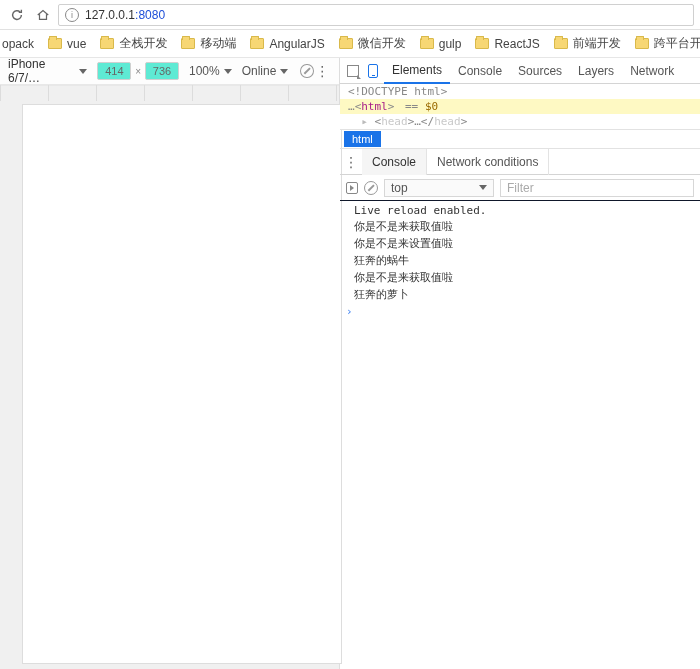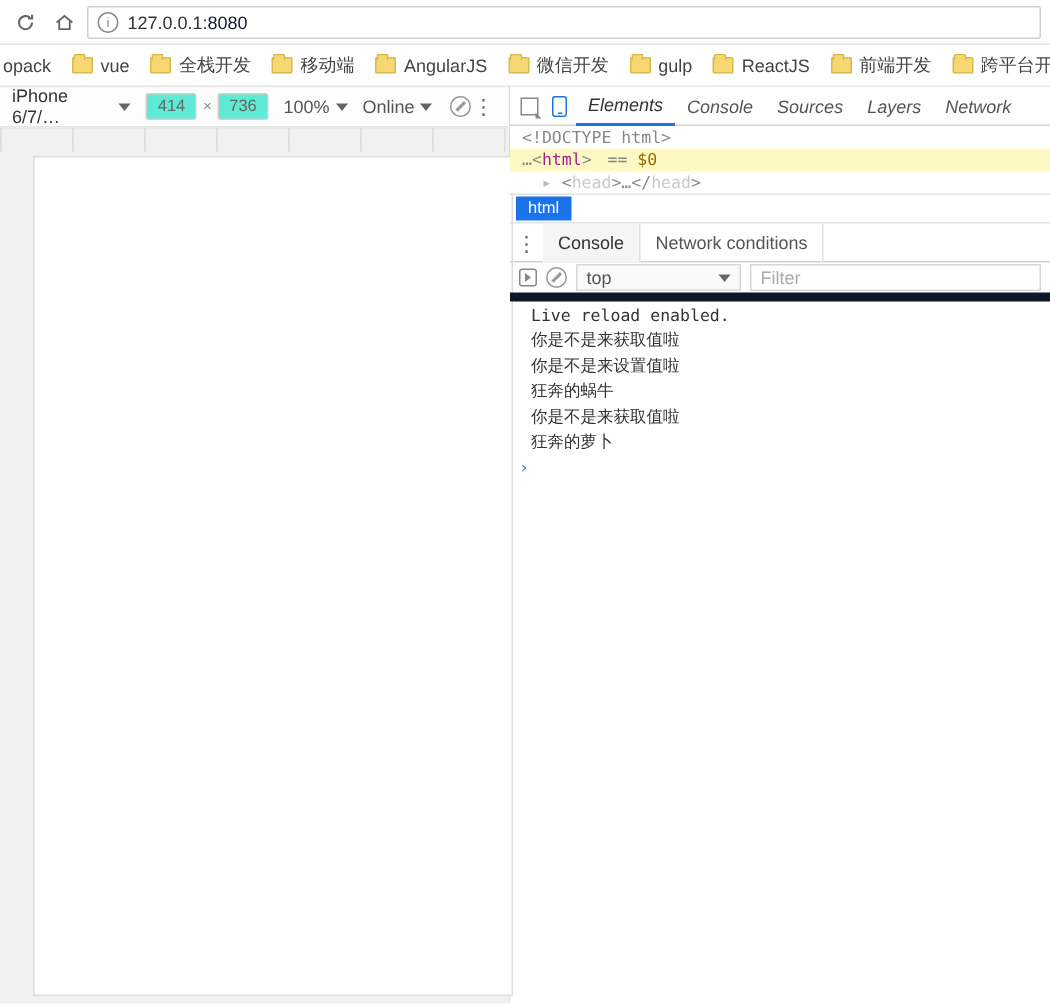--- a/index.html
+++ b/index.html
@@ -36,21 +36,21 @@
     color: #333;
   }
   .addr .info {
     width: 14px; height: 14px;
     border: 1px solid #888;
     border-radius: 50%;
     display: flex; align-items: center; justify-content: center;
     font-size: 9px; color: #888;
     margin-right: 6px;
   }
-  .addr .port { color: #0f172a; }
+  .addr .port { color: #1d4ed8; }
   .bookmarks {
     height: 28px;
     padding: 0 6px;
     border-bottom: 1px solid #e6e6e6;
     font-size: 12px;
     color: #444;
     overflow: hidden;
   }
   .bookmarks .bm {
     display: flex; align-items: center;
@@ -199,21 +199,20 @@
   .dev-device-icon:after{
     content:""; position:absolute;
     left:3px; bottom:1px;
     width:3px;height:1px;background:#1a73e8;
   }
   .dev-tabs .tab {
     padding: 0 8px;
     height: 26px;
     display: flex; align-items: center;
     cursor: default;
-    font-style: italic;
   }
   .dev-tabs .tab.active {
     border-bottom: 2px solid #1a73e8;
     color: #333;
   }
   .dom-area {
     font-family: Menlo, Consolas, monospace;
     font-size: 11px;
     color: #888;
     background: #fff;
@@ -255,21 +254,21 @@
     border-right: 1px solid #e3e3e3;
   }
   .panel-tabs .ptab.active {
     background: #f5f5f5;
     color: #333;
   }
   .console-tools {
     height: 26px;
     display: flex; align-items: center;
     padding: 0 6px;
-    border-bottom: 6px solid #0f172a;
+    border-bottom: 1px solid #0f172a;
     color: #666;
     gap: 6px;
   }
   .console-tools .play {
     width: 12px; height: 12px;
     border: 1.3px solid #888;
     border-radius: 2px;
     display:flex;align-items:center;justify-content:center;
   }
   .console-tools .play:after{

